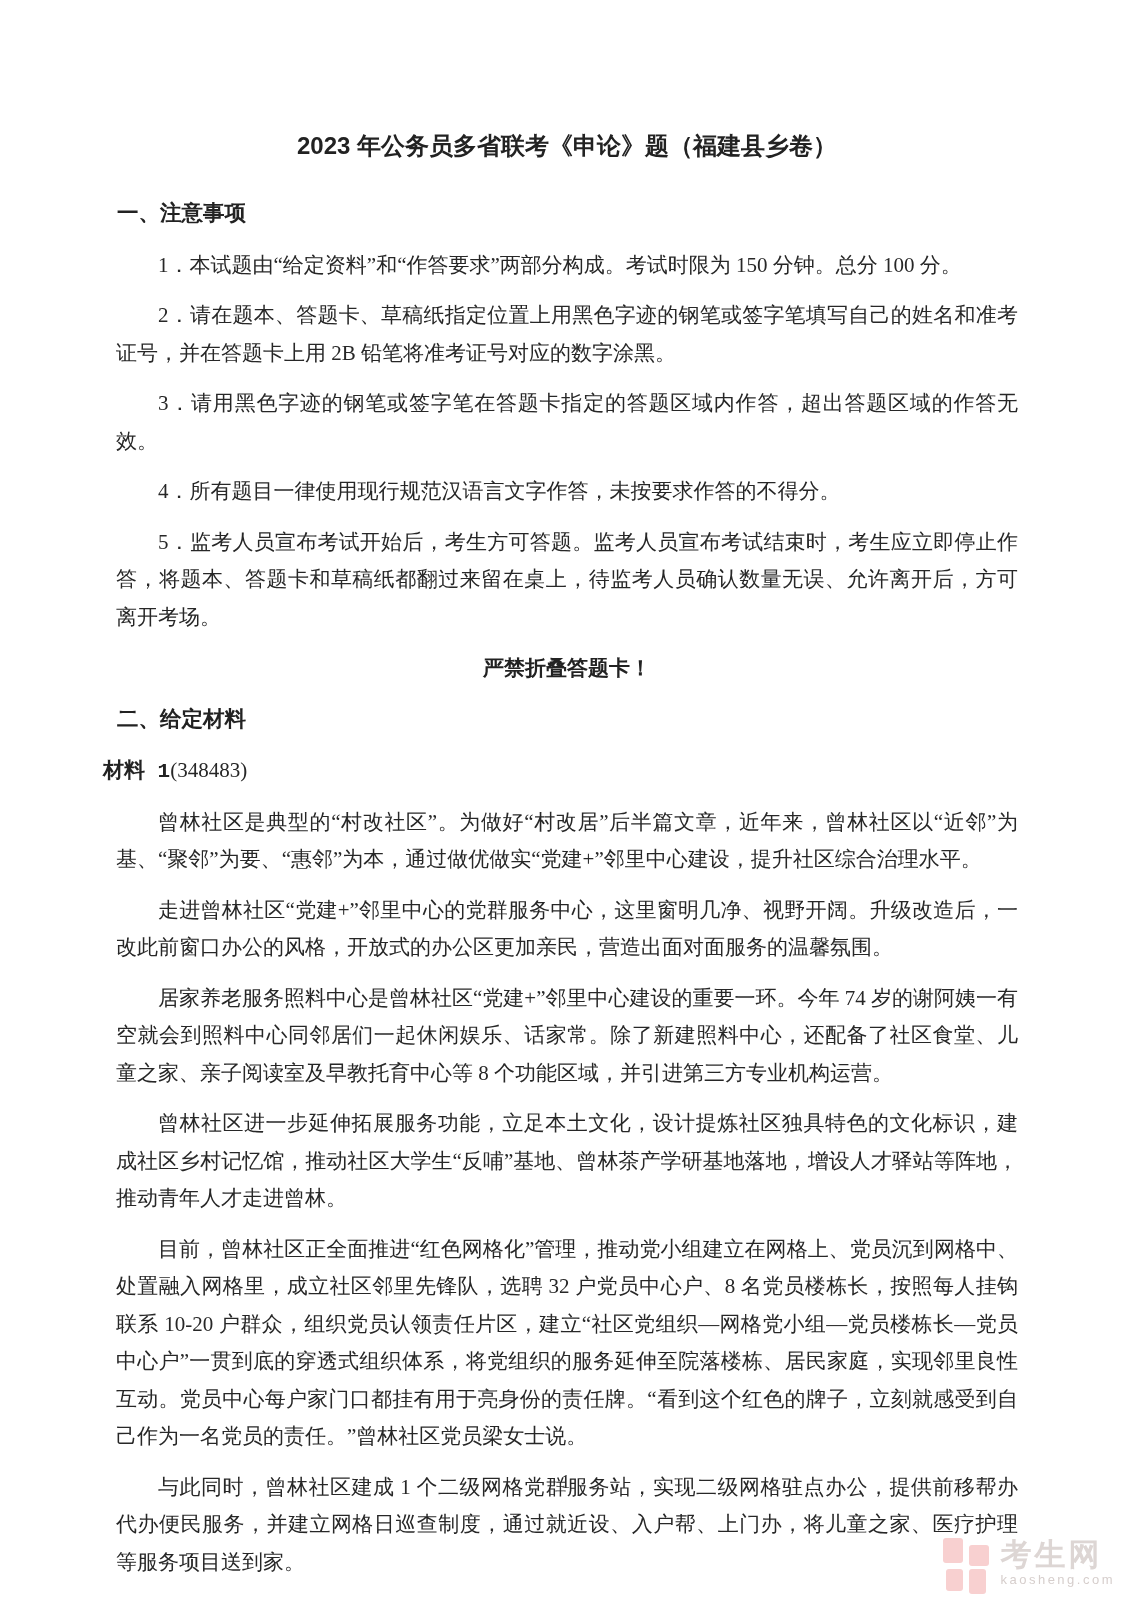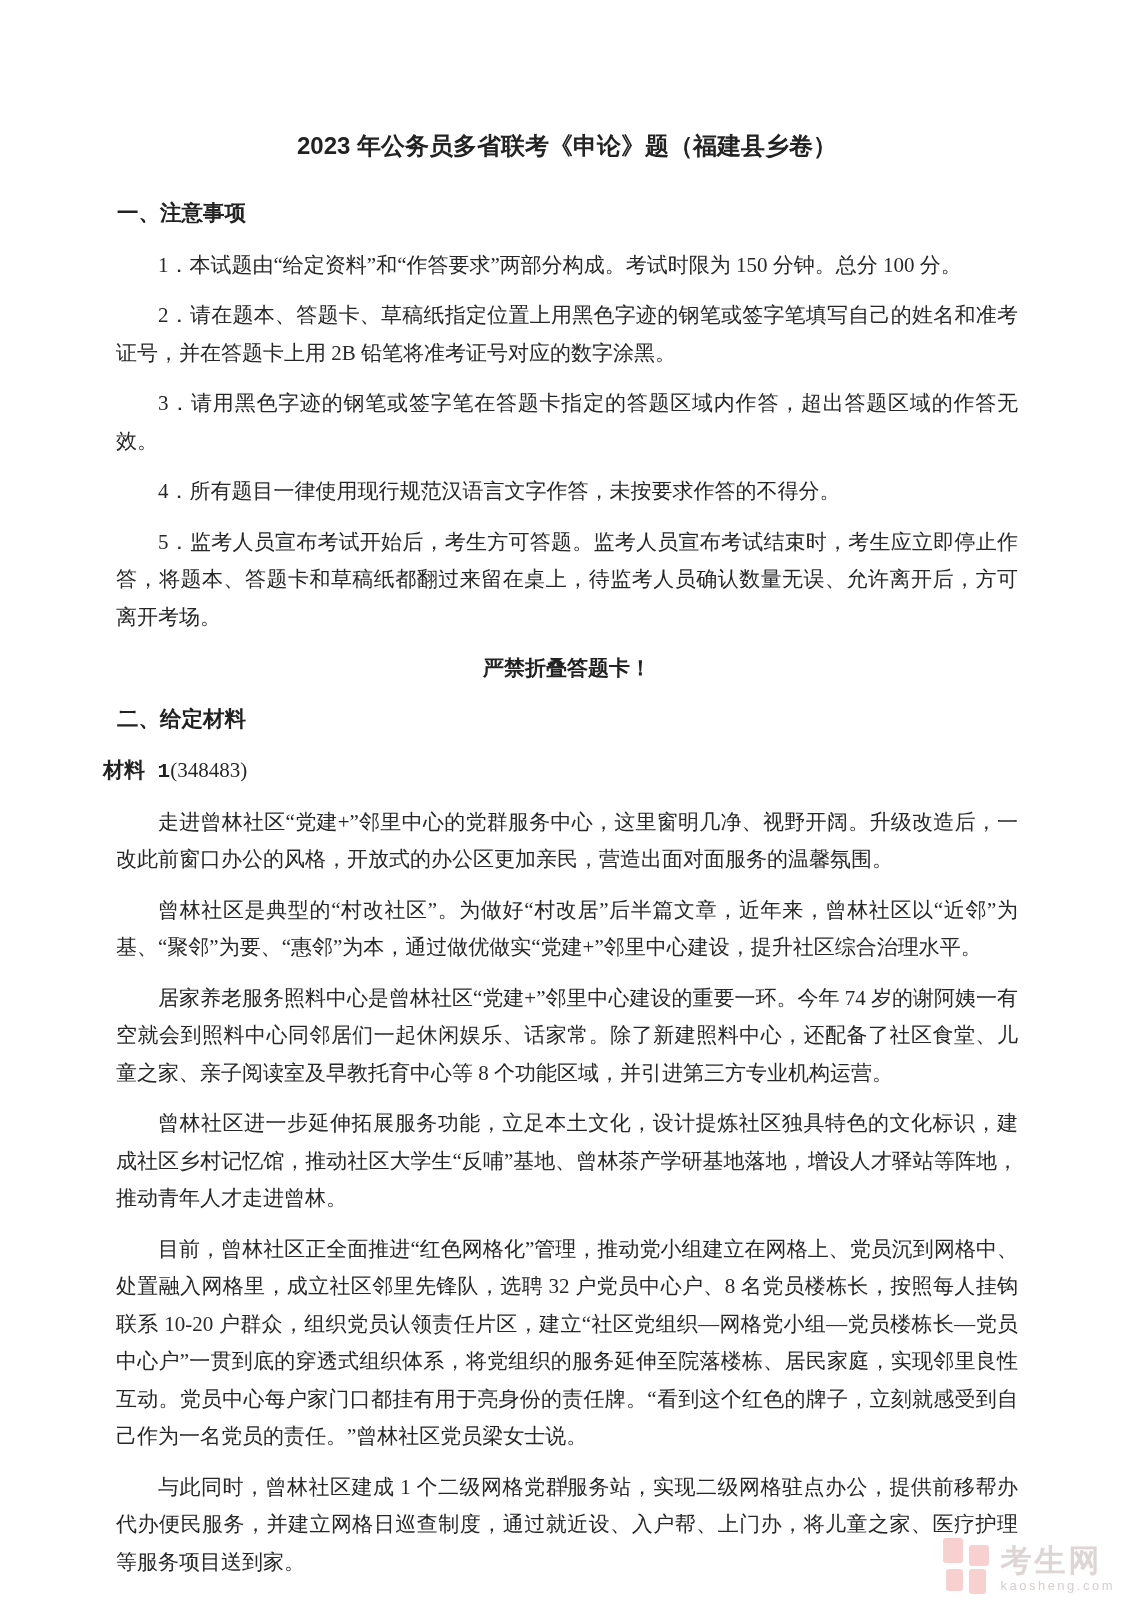--- a/index.html
+++ b/index.html
@@ -69,21 +69,21 @@
     text-align: center;
     font-size: 19px;
     line-height: 24px;
     color: #2a2a2a;
   }
   .watermark {
     position: absolute;
     right: 16px;
     bottom: 6px;
     display: flex;
-    align-items: flex-end;
+    align-items: flex-start;
     gap: 9px;
     user-select: none;
   }
   .wm-icon { display: block; width: 48px; height: 56px; }
   .wm-textcol { display: flex; flex-direction: column; align-items: flex-start; }
   .wm-brand {
     font-family: "Liberation Sans", "DejaVu Sans", sans-serif;
     font-size: 31px;
     font-weight: bold;
     line-height: 34px;
@@ -111,22 +111,22 @@
     <p class="body-par indent">2．请在题本、答题卡、草稿纸指定位置上用黑色字迹的钢笔或签字笔填写自己的姓名和准考证号，并在答题卡上用 2B 铅笔将准考证号对应的数字涂黑。</p>
     <p class="body-par indent">3．请用黑色字迹的钢笔或签字笔在答题卡指定的答题区域内作答，超出答题区域的作答无效。</p>
     <p class="body-par indent">4．所有题目一律使用现行规范汉语言文字作答，未按要求作答的不得分。</p>
     <p class="body-par indent">5．监考人员宣布考试开始后，考生方可答题。监考人员宣布考试结束时，考生应立即停止作答，将题本、答题卡和草稿纸都翻过来留在桌上，待监考人员确认数量无误、允许离开后，方可离开考场。</p>
 
     <p class="warning-line">严禁折叠答题卡！</p>
 
     <h2 class="section-heading">二、给定材料</h2>
     <p class="material-line"><span class="material-name">材料 1</span><span class="material-id">(348483)</span></p>
 
+    <p class="body-par indent">曾林社区是典型的“村改社区”。为做好“村改居”后半篇文章，近年来，曾林社区以“近邻”为基、“聚邻”为要、“惠邻”为本，通过做优做实“党建+”邻里中心建设，提升社区综合治理水平。</p>
     <p class="body-par indent">走进曾林社区“党建+”邻里中心的党群服务中心，这里窗明几净、视野开阔。升级改造后，一改此前窗口办公的风格，开放式的办公区更加亲民，营造出面对面服务的温馨氛围。</p>
-    <p class="body-par indent">曾林社区是典型的“村改社区”。为做好“村改居”后半篇文章，近年来，曾林社区以“近邻”为基、“聚邻”为要、“惠邻”为本，通过做优做实“党建+”邻里中心建设，提升社区综合治理水平。</p>
     <p class="body-par indent">居家养老服务照料中心是曾林社区“党建+”邻里中心建设的重要一环。今年 74 岁的谢阿姨一有空就会到照料中心同邻居们一起休闲娱乐、话家常。除了新建照料中心，还配备了社区食堂、儿童之家、亲子阅读室及早教托育中心等 8 个功能区域，并引进第三方专业机构运营。</p>
     <p class="body-par indent">曾林社区进一步延伸拓展服务功能，立足本土文化，设计提炼社区独具特色的文化标识，建成社区乡村记忆馆，推动社区大学生“反哺”基地、曾林茶产学研基地落地，增设人才驿站等阵地，推动青年人才走进曾林。</p>
     <p class="body-par indent">目前，曾林社区正全面推进“红色网格化”管理，推动党小组建立在网格上、党员沉到网格中、处置融入网格里，成立社区邻里先锋队，选聘 32 户党员中心户、8 名党员楼栋长，按照每人挂钩联系 10-20 户群众，组织党员认领责任片区，建立“社区党组织—网格党小组—党员楼栋长—党员中心户”一贯到底的穿透式组织体系，将党组织的服务延伸至院落楼栋、居民家庭，实现邻里良性互动。党员中心每户家门口都挂有用于亮身份的责任牌。“看到这个红色的牌子，立刻就感受到自己作为一名党员的责任。”曾林社区党员梁女士说。</p>
     <p class="body-par indent">与此同时，曾林社区建成 1 个二级网格党群服务站，实现二级网格驻点办公，提供前移帮办代办便民服务，并建立网格日巡查制度，通过就近设、入户帮、上门办，将儿童之家、医疗护理等服务项目送到家。</p>
     <p class="body-par indent">为优化治理队伍，曾林社区坚持以职业化为基础、以专业化为方向，选聘一批网格长，通过“老带新”一对一帮带，加速提升网格员综合素养，同时建立社区人才储备库，引入致和社工、亿家社工等社会公益组织，着力提升社区治理能力。</p>
 
   </div>
 
   <div class="page-footer">1</div>
 

